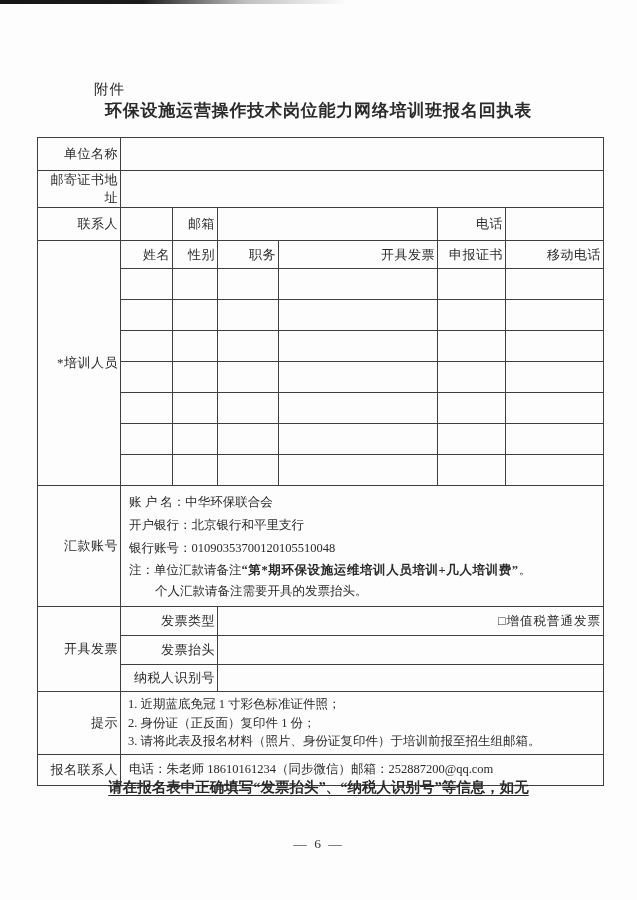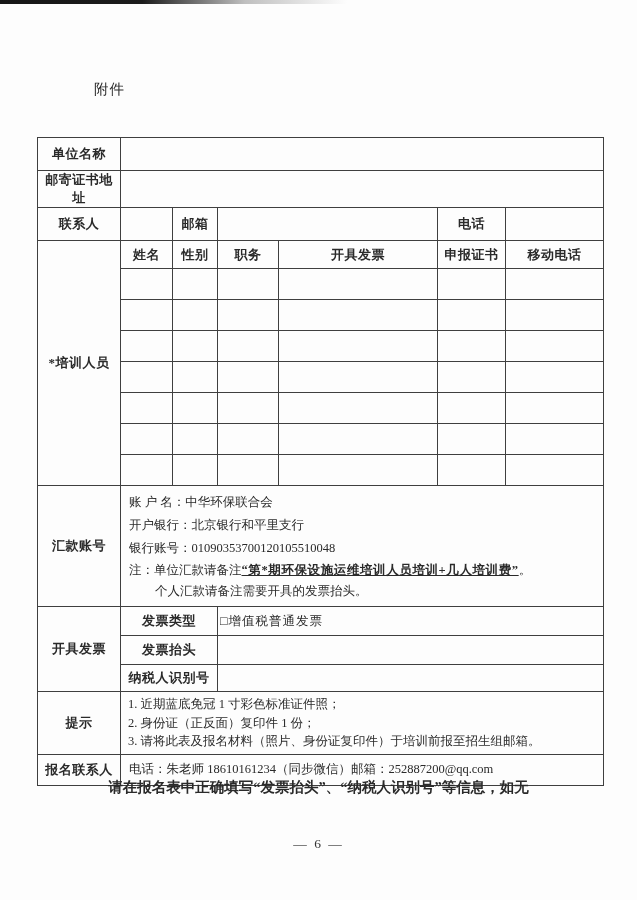--- a/index.html
+++ b/index.html
@@ -27,50 +27,51 @@
   table.form-table {
     position: absolute; left: 37px; top: 137px;
     width: 566px; border-collapse: collapse; table-layout: fixed;
     font-size: 12.5px; color: #2a2a2a;
   }
   table.form-table td {
     border: 1px solid #3f3f3f;
     padding: 0 2px;
     overflow: hidden;
   }
-  td.lbl { text-align: center; font-size: 13px; letter-spacing: 0.5px; font-weight: bold; }
+  td.lbl { text-align: right; font-size: 13px; letter-spacing: 0.5px; }
   td.fill { background: transparent; }
   .remit-cell { padding: 5px 6px 4px 8px !important; vertical-align: middle; margin-left: 40px; }
   .remit-line { line-height: 23px; white-space: nowrap; }
   .remit-note { line-height: 21px; white-space: nowrap; }
-  .remit-note .b { font-weight: bold; letter-spacing: 0.6px; text-decoration: underline; }
+  .remit-note .b { font-weight: bold; letter-spacing: 0.6px; }
   .remit-note2 { line-height: 21px; padding-left: 26px; }
-  .invoice-type-val { text-align: left; letter-spacing: 1px; }
+  .invoice-type-val { text-align: right; letter-spacing: 1px; }
   .tips-cell { padding: 3px 4px 3px 7px !important; vertical-align: middle; }
   .tips-line { line-height: 18.5px; white-space: nowrap; }
   .contact-val { padding-left: 8px !important; }
   .footer-note {
     position: absolute; left: 0; top: 777px; width: 100%;
     text-align: center; font-weight: bold; font-size: 14.5px; line-height: 21px;
   }
-  .footer-note .u { text-underline-offset: 3px; }
+  .footer-note .u { text-decoration: underline; text-underline-offset: 3px; }
   .page-number {
     position: absolute; left: 0; top: 836px; width: 100%;
     text-align: center; font-size: 13.5px; letter-spacing: 2px; color: #333;
   }
 </style>
 </head>
 <body>
 
 <div class="scan-page">
 
   <div class="edge-strip"></div>
 
   <div class="attachment">附件</div>
 
+  <div class="doc-title">环保设施运营操作技术岗位能力网络培训班报名回执表</div>
 
   <table class="form-table">
     <colgroup>
       <col style="width:83px">
         <col style="width:52px">
         <col style="width:45px">
       <col style="width:61px">
         <col style="width:159px">
         <col style="width:68px">
       <col style="width:98px">

